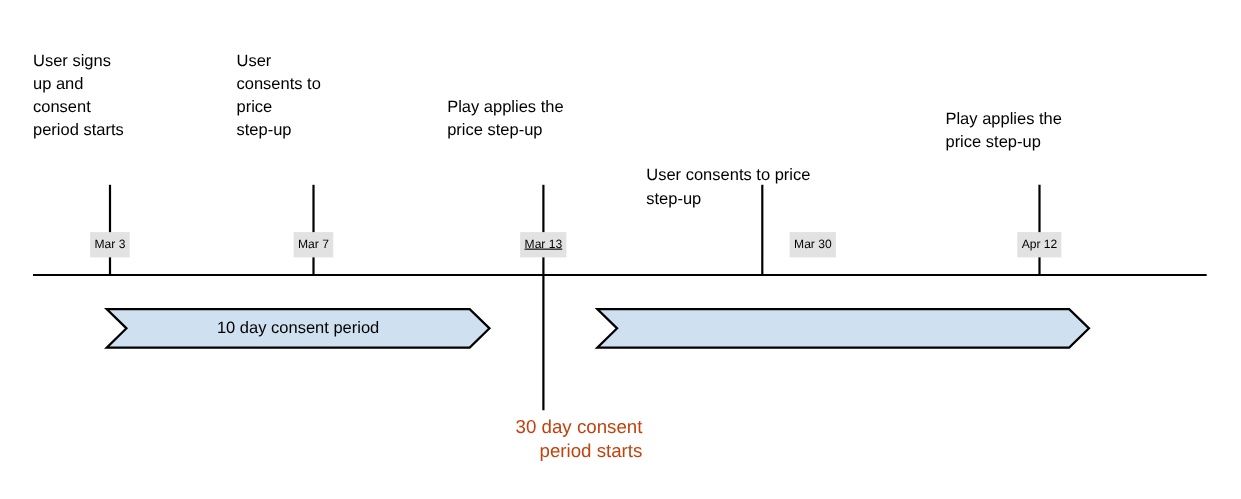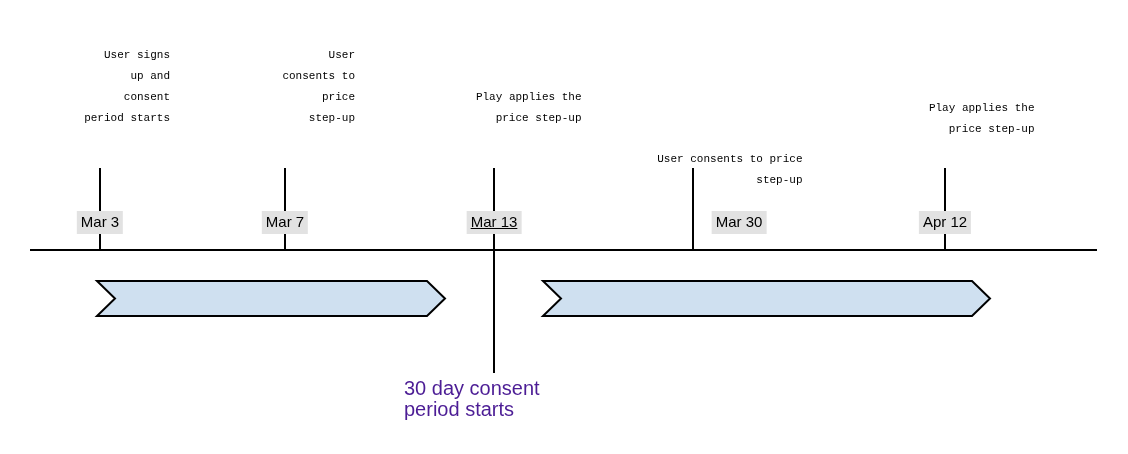--- a/index.html
+++ b/index.html
@@ -22,52 +22,51 @@
   }
   .svg-layer {
     position: absolute;
     left: 0;
     top: 0;
     width: 1128px;
     height: 454px;
   }
   .event-caption {
     position: absolute;
-    text-align: right;
-    font-size: 11px;
+    text-align: left;
+    font-size: 15px;
     line-height: 21px;
     color: #000000;
     white-space: pre-line;
     transform: translateX(-50%);
-    font-family: Liberation Mono, monospace;
   }
   .date-chip {
     position: absolute;
-    font-size: 15px;
+    font-size: 11px;
     line-height: 20px;
     background: #e2e2e2;
     color: #000000;
     padding: 1px 4px 2px 4px;
     transform: translateX(-50%);
     white-space: nowrap;
   }
   .band-label {
     position: absolute;
     font-size: 15px;
     line-height: 20px;
     color: #000000;
     transform: translate(-50%, -50%);
     white-space: nowrap;
   }
   .below-caption {
     position: absolute;
-    text-align: left;
-    font-size: 20px;
+    text-align: right;
+    font-size: 17px;
     line-height: 21px;
-    color: #4c1d95;
+    color: #c2410c;
     white-space: pre-line;
     transform: translateX(-50%);
   }
 </style>
 </head>
 <body>
 
 <div id="timeline-canvas">
 
   <svg class="svg-layer" viewBox="0 0 1128 454" xmlns="http://www.w3.org/2000/svg">
@@ -101,17 +100,18 @@
 step-up</div>
   <div class="event-caption" style="left:947px; top:98px; width:175px;">Play applies the
 price step-up</div>
 
   <div class="date-chip" style="left:100px; top:211px;">Mar 3</div>
   <div class="date-chip" style="left:285px; top:211px;text-align:center;">Mar 7</div>
   <div class="date-chip" style="left:494px; top:211px;text-decoration:underline;">Mar 13</div>
   <div class="date-chip" style="left:693px; top:211px;margin-left:46px;">Mar 30</div>
   <div class="date-chip" style="left:945px; top:211px;">Apr 12</div>
 
+  <div class="band-label" style="left:271px; top:299px;">10 day consent period</div>
 
   <div class="below-caption" style="left:494px; top:378px; width:180px;">30 day consent
 period starts</div>
 
 </div>
 
 </body></html>

